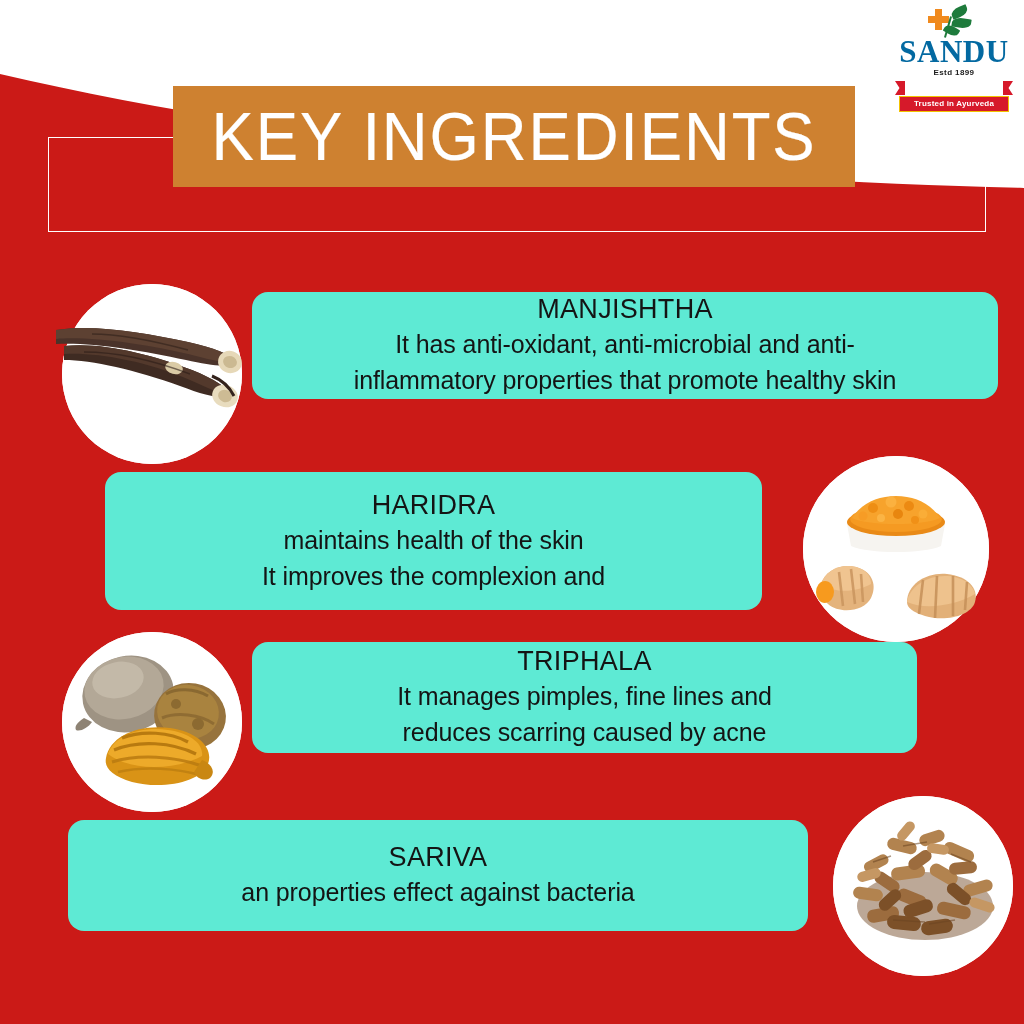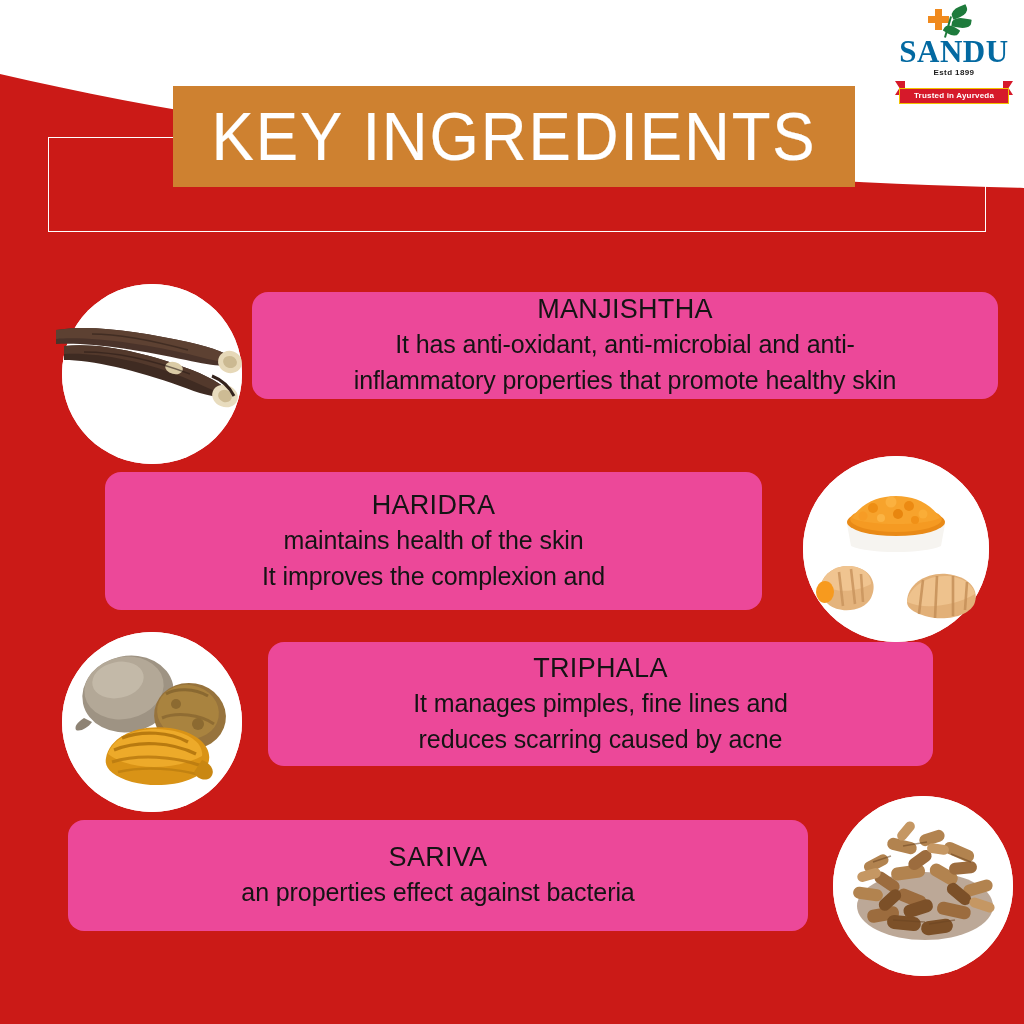--- a/index.html
+++ b/index.html
@@ -76,21 +76,21 @@
     margin-top: 1px;
     line-height: 10px;
   }
   .logo-ribbon {
     position: relative;
     margin-top: 2px;
     height: 16px;
   }
   .logo-ribbon .band {
     position: absolute;
-    left: 4px; right: 4px; top: 8px;
+    left: 4px; right: 4px; top: 16px;
     height: 16px;
     background: #D6192A;
     border: 1px solid #F2C200;
     box-sizing: border-box;
     color: #ffffff;
     font-size: 8px;
     font-weight: bold;
     line-height: 14px;
     letter-spacing: 0.2px;
   }
@@ -131,21 +131,21 @@
     letter-spacing: 2px;
     white-space: nowrap;
     transform: scaleX(0.92);
     transform-origin: center center;
     -webkit-text-stroke: 0.2px #ffffff;
   }
 
   
   .card {
     position: absolute;
-    background: #ec4899;
+    background: #5eead4;
     border-radius: 16px;
     box-sizing: border-box;
     display: flex;
     flex-direction: column;
     align-items: center;
     justify-content: center;
     padding: 6px 28px;
     text-align: center;
     color: #141414;
   }
@@ -173,21 +173,21 @@
     left: 0; top: 0; right: 0; bottom: 0;
     border-radius: 50%;
     background: #ffffff;
   }
   .art { position: absolute; left: 0; top: 0; width: 100%; height: 100%; }
   .art svg { width: 100%; height: 100%; display: block; overflow: visible; }
 
   
   #card-1 { left: 252px; top: 292px; width: 746px; height: 107px; }
   #card-2 { left: 105px; top: 472px; width: 657px; height: 138px; }
-  #card-3 { left: 252px; top: 642px; width: 665px; height: 124px; margin-left: 16px; }
+  #card-3 { left: 252px; top: 642px; width: 665px; height: 111px; }
   #card-4 { left: 68px;  top: 820px; width: 740px; height: 111px; }
 
   #photo-1 { left: 62px;  top: 284px; width: 180px; height: 180px; }
   #photo-2 { left: 803px; top: 456px; width: 186px; height: 186px; }
   #photo-3 { left: 62px;  top: 632px; width: 180px; height: 180px; }
   #photo-4 { left: 833px; top: 796px; width: 180px; height: 180px; }
 </style>
 </head>
 <body>
 

